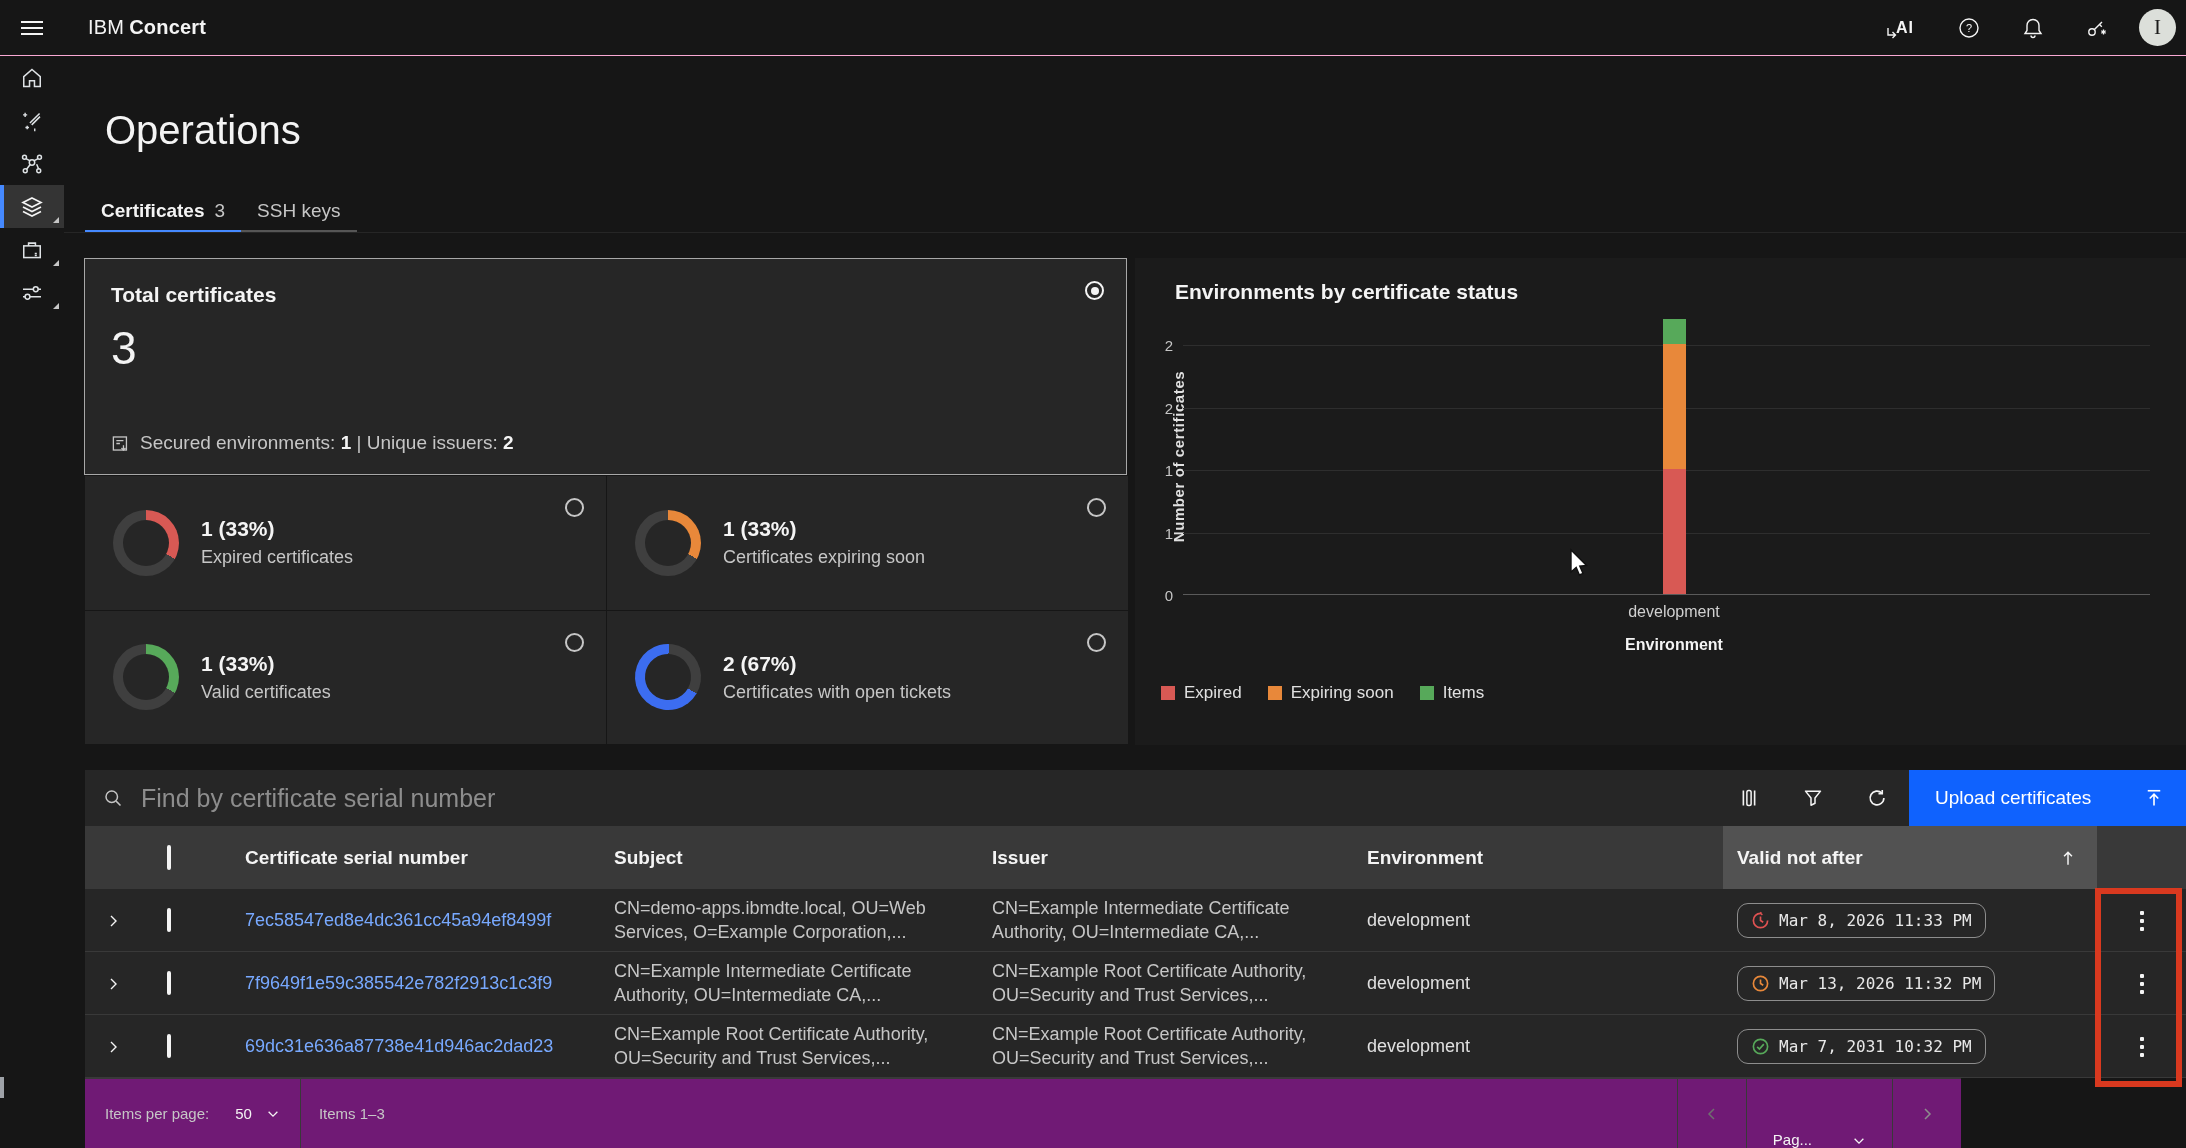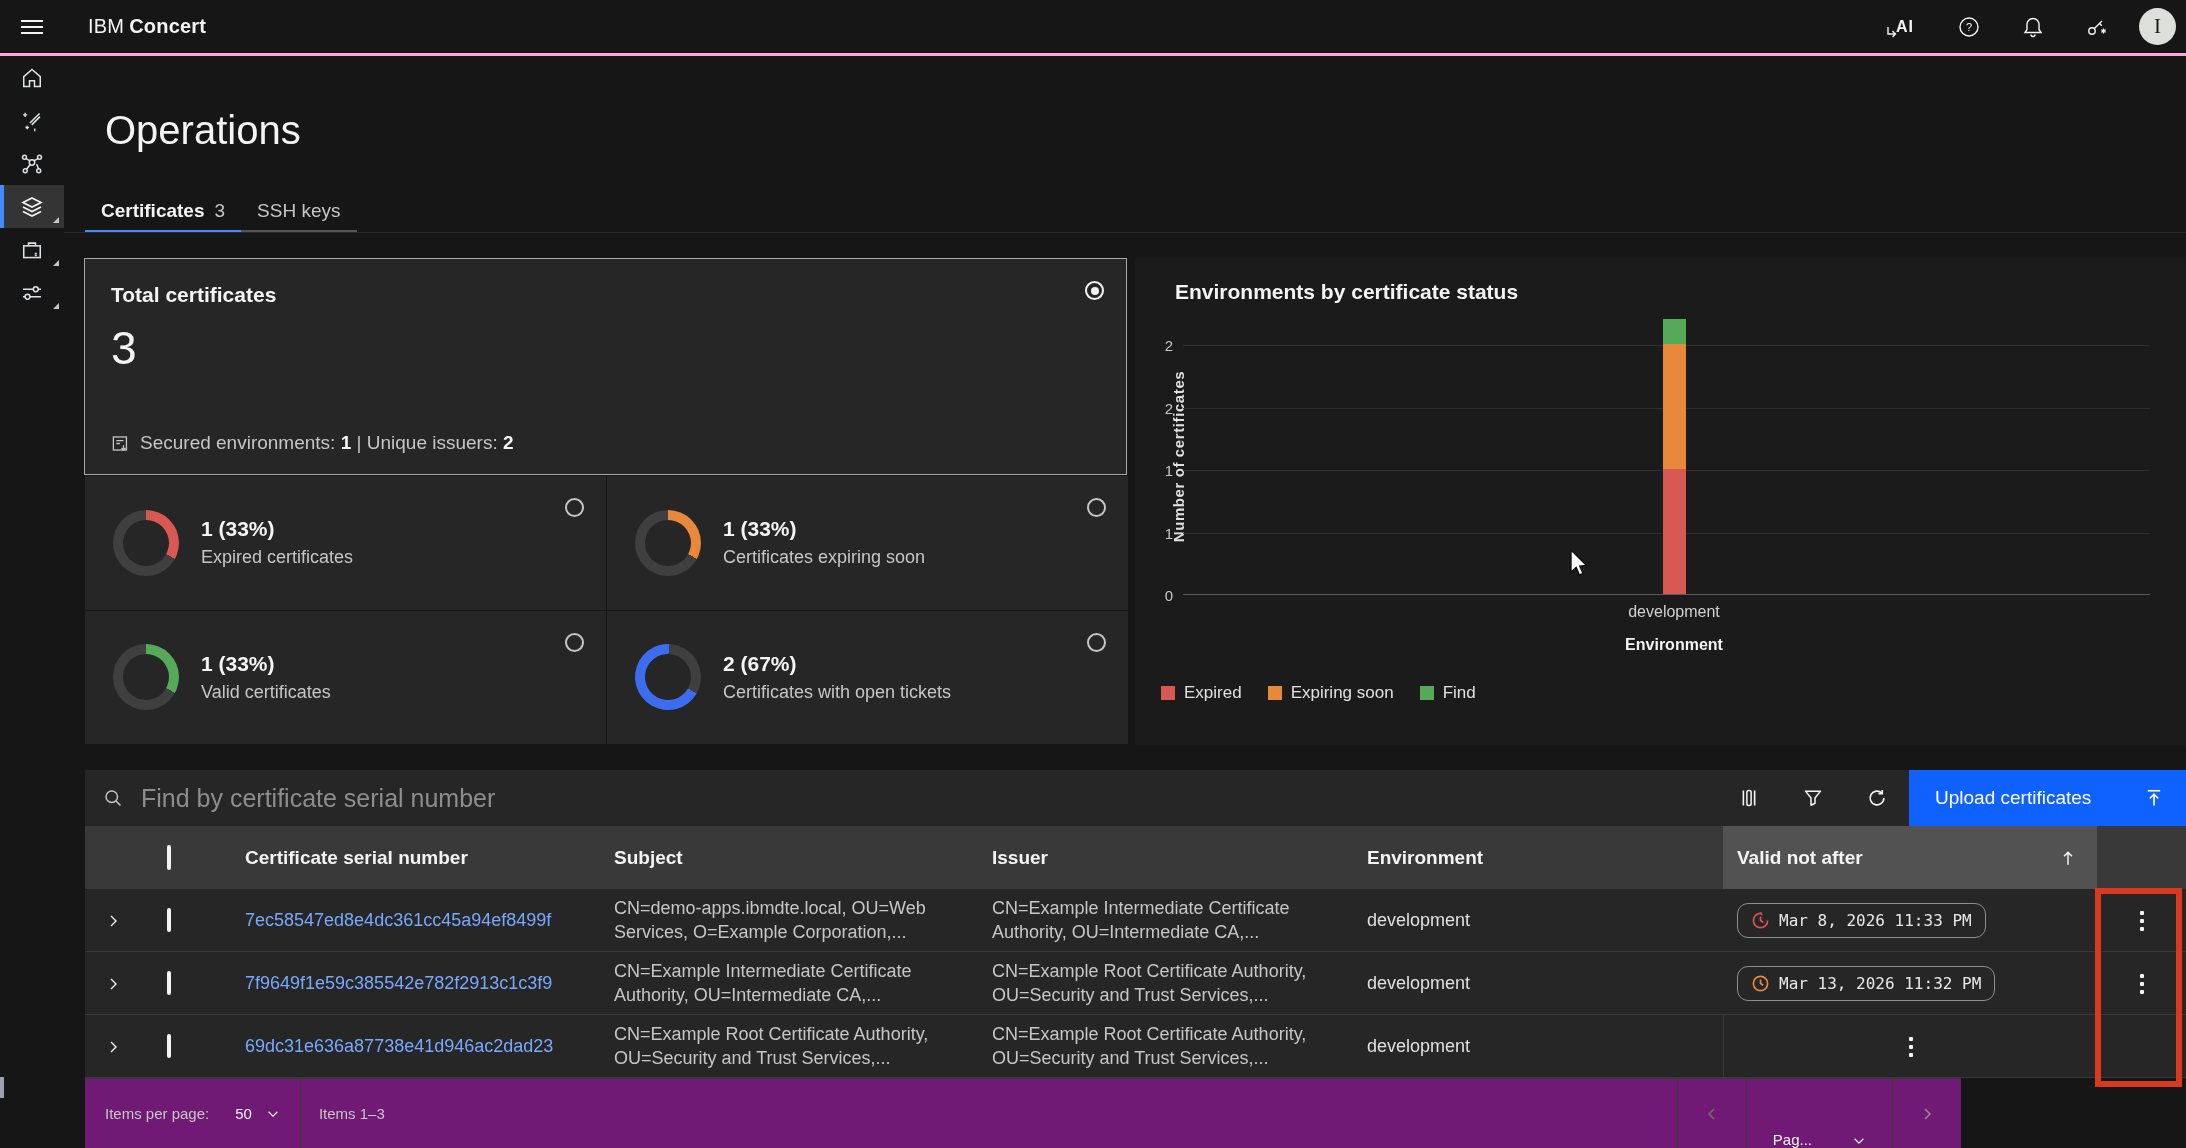--- a/index.html
+++ b/index.html
@@ -2,21 +2,21 @@
 <html><head>
 <meta charset="utf-8">
 <style>
   * { box-sizing: border-box; margin: 0; padding: 0; }
   html,body { width:2186px; height:1148px; background:#101010; overflow:hidden;
     font-family:"Liberation Sans", sans-serif; color:#f4f4f4; }
   svg { display:block; }
 
   
   .header { position:absolute; left:0; top:0; width:2186px; height:56px;
-    background:#161616; border-bottom:3px solid #f9a8d4; display:flex; align-items:center; z-index:30;}
+    background:#161616; border-bottom:1px solid #f9a8d4; display:flex; align-items:center; z-index:30;}
   .hamburger { width:64px; height:56px; display:flex; align-items:center; justify-content:center; cursor:pointer;}
   .hamburger div { width:22px; }
   .hamburger span { display:block; height:2px; background:#f4f4f4; margin:4px 0; }
   .brand { font-size:20px; margin-left:24px; letter-spacing:.2px; }
   .brand b { margin-left:5px; }
   .header-right { margin-left:auto; display:flex; align-items:center; gap:8px; padding-right:10px; }
   .hicon { width:56px; height:56px; display:flex; align-items:center; justify-content:center; cursor:pointer; color:#f4f4f4;}
   .avatar { width:37px; height:37px; border-radius:50%; background:#dcdfda; color:#1b1b1b;
     display:flex; align-items:center; justify-content:center; font-family:"Liberation Serif",serif;
     font-size:21px; margin-left:6px; cursor:pointer;}
@@ -325,21 +325,21 @@
         <div class="legend-item">
           <span class="legend-swatch" style="background: rgb(216, 89, 84);"></span>
           <span>Expired</span>
         </div>
         <div class="legend-item">
           <span class="legend-swatch" style="background: rgb(232, 136, 58);"></span>
           <span>Expiring soon</span>
         </div>
         <div class="legend-item">
           <span class="legend-swatch" style="background: rgb(87, 169, 90);"></span>
-          <span>Find</span>
+          <span>Items</span>
         </div>
       </div>
   </div>
 
   <svg class="cursor" width="26" height="30" viewBox="0 0 26 30">
     <path d="M6 2 L6 24 L11.2 19.5 L14.4 27 L18 25.4 L14.8 18.2 L21.5 17.5 Z" fill="#ffffff" stroke="#111" stroke-width="1.4"></path>
   </svg>
 
   <div class="toolbar">
     <div class="search-wrap">
@@ -461,20 +461,31 @@
       <div class="expander">
         <svg width="16" height="16" viewBox="0 0 16 16">
             <path d="M6 3l5 5-5 5" stroke="#f4f4f4" stroke-width="1.4" fill="none"></path>
           </svg>
       </div>
       <div><span class="cbx"></span></div>
       <div class="cell serial">69dc31e636a87738e41d946ac2dad23</div>
       <div class="cell clamp2">CN=Example Root Certificate Authority, OU=Security and Trust Services,...</div>
       <div class="cell clamp2">CN=Example Root Certificate Authority, OU=Security and Trust Services,...</div>
       <div class="cell env">development</div>
+      <div class="cell">
+        <span class="pill">
+          <span class="pill-icon">
+              <svg width="19" height="19" viewBox="0 0 16 16">
+                <circle cx="8" cy="8" r="6" stroke="#57a95a" stroke-width="1.4" fill="none"></circle>
+                <path d="M5.2 8.3l1.9 1.9 3.7-4.2" stroke="#57a95a" stroke-width="1.4" fill="none"></path>
+              </svg>
+            </span>
+          <span>Mar 7, 2031 10:32 PM</span>
+        </span>
+      </div>
       <div class="overflow-cell">
         <span class="dots">
             <i></i>
             <i></i>
             <i></i>
           </span>
       </div>
     </div>
   </div>
 

